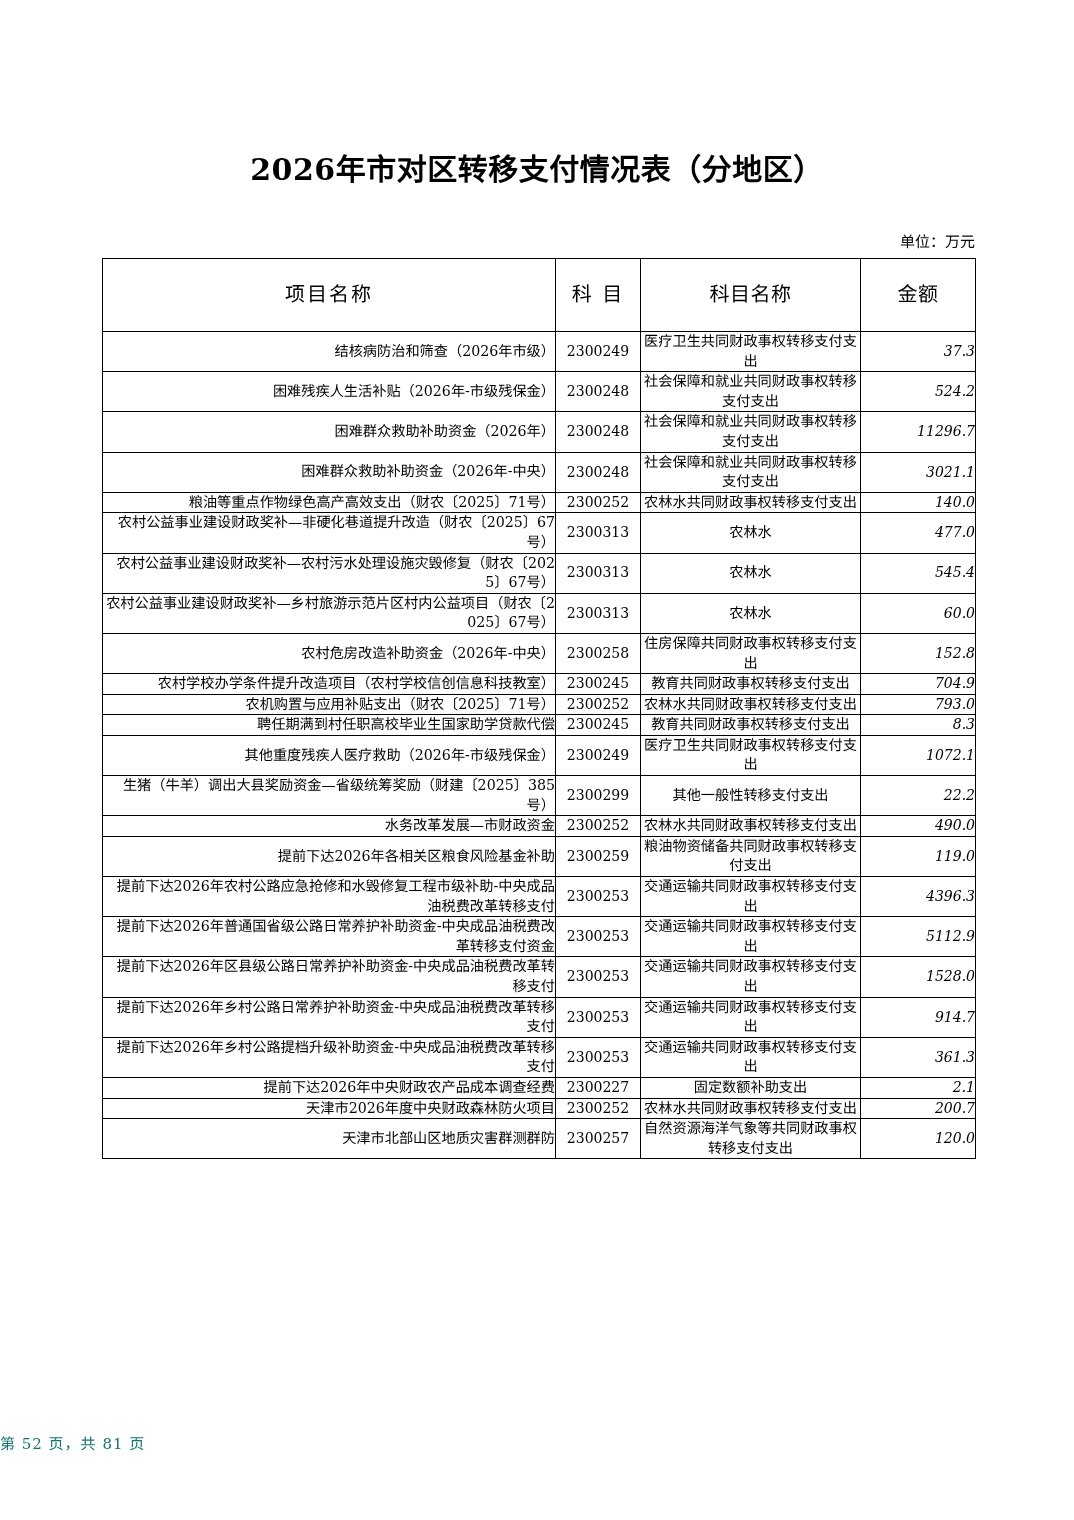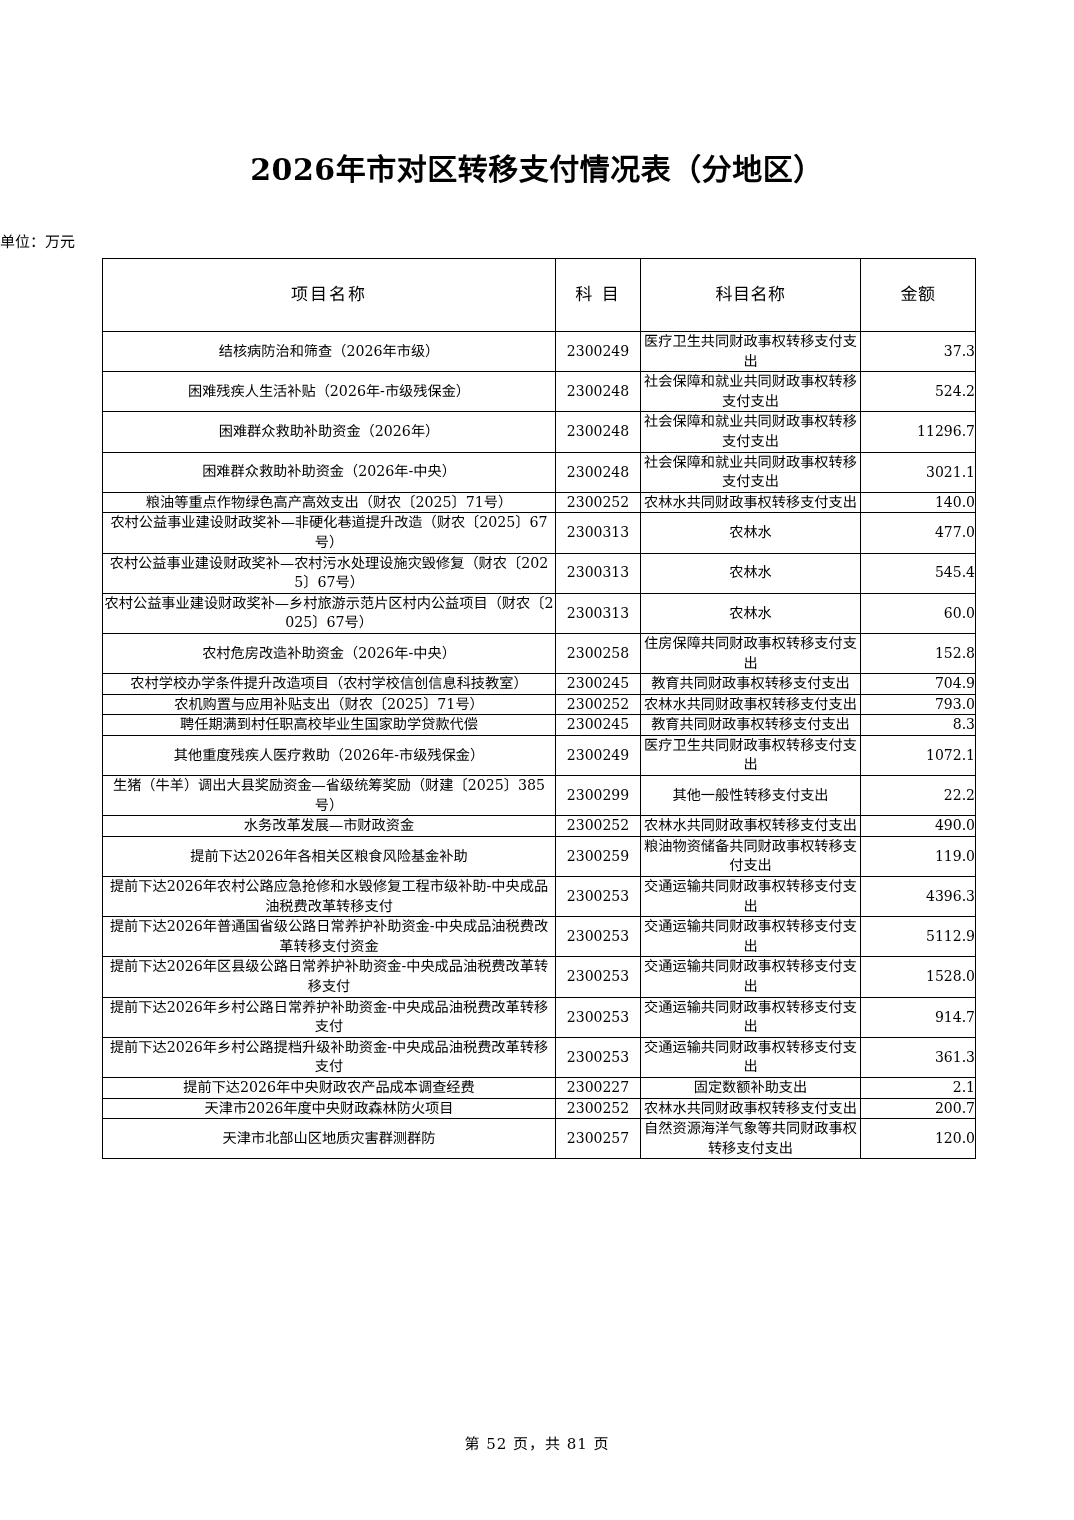--- a/index.html
+++ b/index.html
@@ -33,20 +33,21 @@
     font-size: 30px;
     font-weight: bold;
     letter-spacing: 0.5px;
     font-family: "DejaVu Serif", "Liberation Serif", serif;
   }
   .unit-label {
     position: absolute;
     top: 230px;
     left: 0;
     width: 975px;
+    text-align: right;
     font-size: 15px;
     font-family: Liberation Serif, serif;
   }
   table.main-table {
     position: absolute;
     top: 258px;
     left: 102px;
     width: 873px;
     border-collapse: collapse;
     table-layout: fixed;
@@ -60,56 +61,57 @@
   table.main-table th,
   table.main-table td {
     border: 1px solid #000000;
     padding: 0;
     vertical-align: middle;
     line-height: 1.38;
   }
   table.main-table thead th {
     height: 72px;
     font-weight: normal;
-    font-size: 17px;
+    font-size: 20px;
     text-align: center;
     letter-spacing: 2px;
   }
   table.main-table thead th.h-subj { letter-spacing: 0.5px; }
   table.main-table thead th.h-amt  { letter-spacing: 0.5px; }
 
   td.cell-name {
-    text-align: center;
+    text-align: right;
     padding: 6px 5px 6px 7px;
     word-break: break-all;
   }
   td.cell-code {
     text-align: center;
     padding: 6px 2px;
     font-size: 14px;
   }
   td.cell-subject {
     text-align: center;
     padding: 6px 4px;
     word-break: break-all;
   }
   td.cell-amount {
     text-align: right;
     padding: 6px 9px 6px 4px;
     font-size: 14px;
+    font-style: italic;
   }
   .footer {
     position: absolute;
     top: 1432px;
     left: 0;
     width: 1074px;
-    text-align: center;
+    text-align: left;
     font-size: 15px;
     letter-spacing: 1px;
-    color: #000000;
+    color: #0f766e;
   }
 </style>
 </head>
 <body>
 
 <div class="page">
 
   <div class="doc-title">2026年市对区转移支付情况表（分地区）</div>
 
   <div class="unit-label">单位：万元</div>

